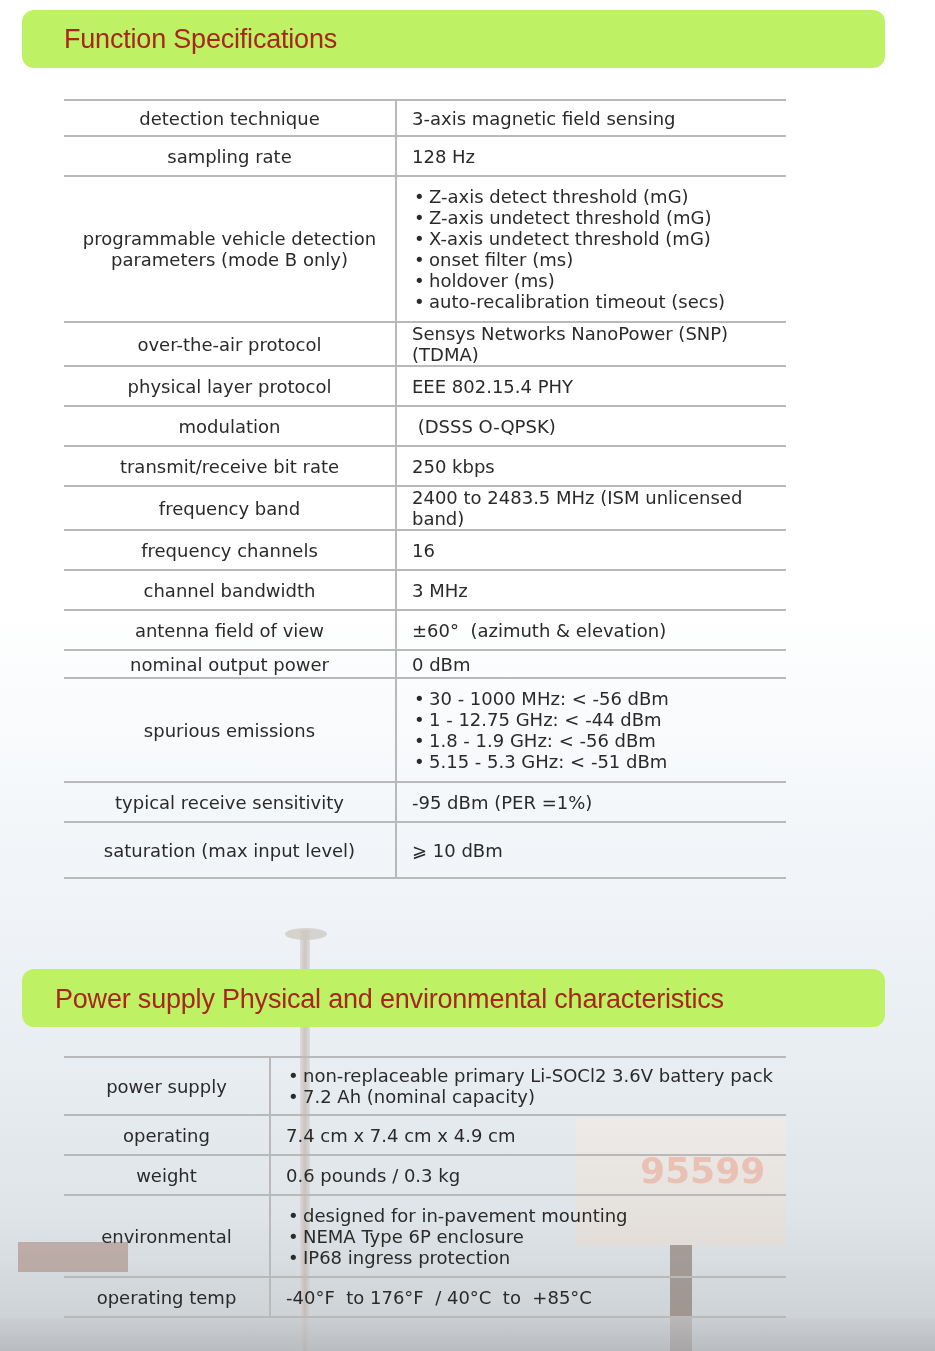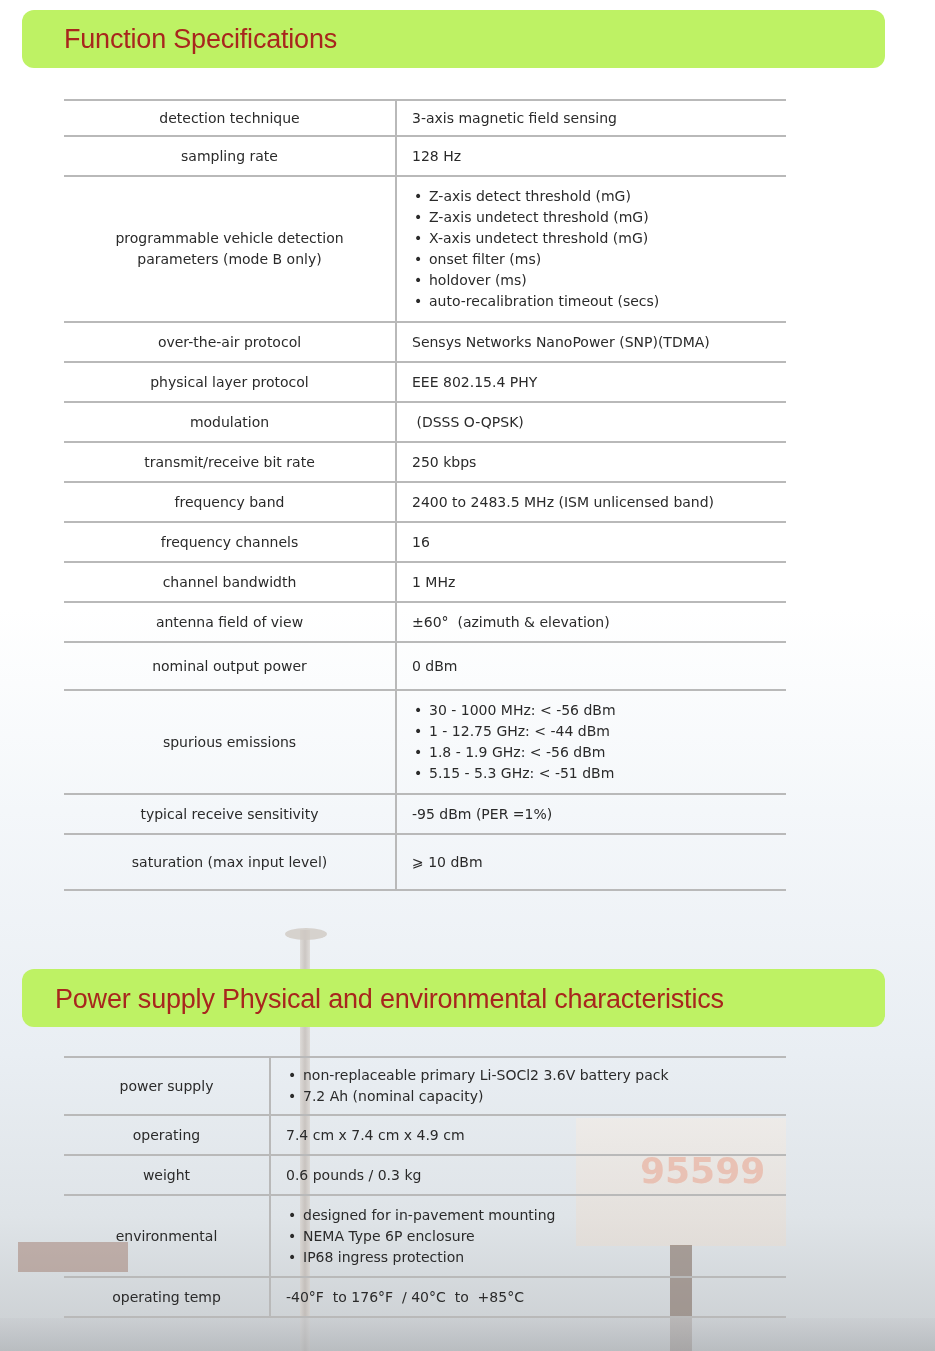--- a/index.html
+++ b/index.html
@@ -22,21 +22,21 @@
     background: #bef264; border-radius: 12px;
   }
   .section-header h2 {
     margin: 0; position: absolute; left: 42px; top: 14px;
     font: 27px "Liberation Sans", sans-serif; color: #a8261d; letter-spacing: -0.2px;
   }
   #sec2 h2 { left: 33px; top: 15px; }
 
   table.spec {
     position: absolute; border-collapse: collapse;
-    font-family: "DejaVu Sans", sans-serif; font-size: 14px; color: #2a2a2a;
+    font-family: "DejaVu Sans", sans-serif; font-size: 18px; color: #2a2a2a;
   }
   table.spec tr { border-top: 2px solid #b9b9b9; }
   table.spec tr:last-child { border-bottom: 2px solid #b9b9b9; }
   table.spec td { padding: 0; vertical-align: middle; line-height: 21px; }
   table.spec td.label { text-align: center; border-right: 2px solid #b9b9b9; }
   table.spec td.value { padding-left: 15px; }
   ul.bullets { list-style: none; margin: 0; padding: 0; }
   ul.bullets li::before { content: "\2022"; display: inline-block; width: 17px; text-indent: 2px; }
 
   #t1 { left: 64px; top: 99px; width: 722px; }
@@ -101,27 +101,27 @@
       <tr style="height: 40px;">
         <td class="label">frequency band</td>
         <td class="value" style="white-space: pre-wrap;">2400 to 2483.5 MHz (ISM unlicensed band)</td>
       </tr>
       <tr style="height: 40px;">
         <td class="label">frequency channels</td>
         <td class="value" style="white-space: pre-wrap;">16</td>
       </tr>
       <tr style="height: 40px;">
         <td class="label">channel bandwidth</td>
-        <td class="value" style="white-space: pre-wrap;">1 MHz</td>
+        <td class="value" style="white-space: pre-wrap;">3 MHz</td>
       </tr>
       <tr style="height: 40px;">
         <td class="label">antenna field of view</td>
         <td class="value" style="white-space: pre-wrap;">±60°  (azimuth &amp; elevation)</td>
       </tr>
-      <tr style="height: 48px;">
+      <tr style="height: 28px;">
         <td class="label">nominal output power</td>
         <td class="value" style="white-space: pre-wrap;">0 dBm</td>
       </tr>
       <tr style="height: 104px;">
         <td class="label">spurious emissions</td>
         <td class="value">
           <ul class="bullets">
             <li><span>30 - 1000 MHz:  &lt;  -56 dBm</span></li>
             <li><span>1 - 12.75 GHz:  &lt;  -44 dBm</span></li>
             <li><span>1.8 - 1.9  GHz:  &lt;  -56 dBm</span></li>

